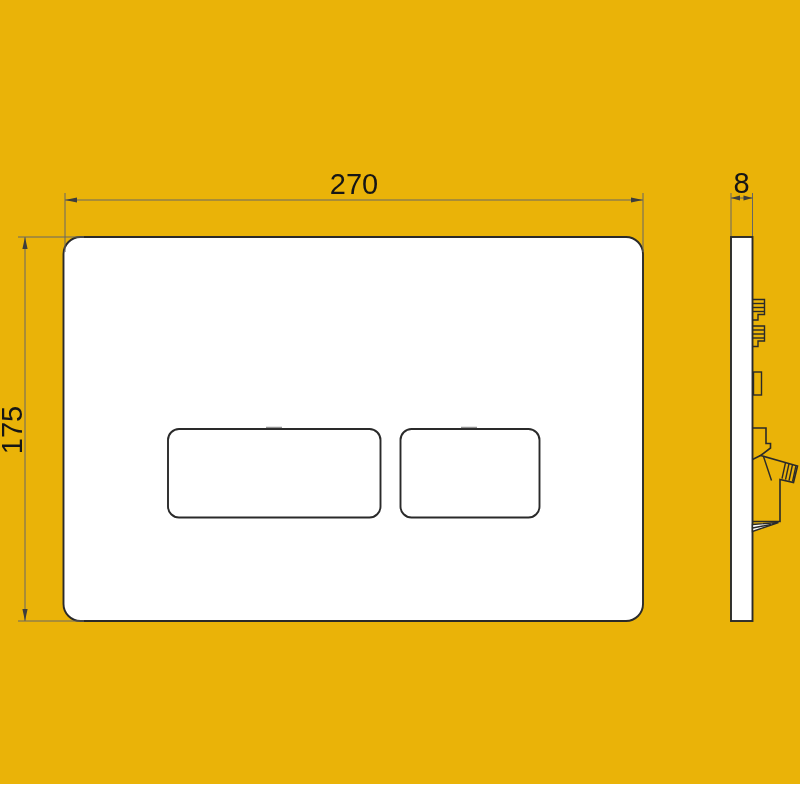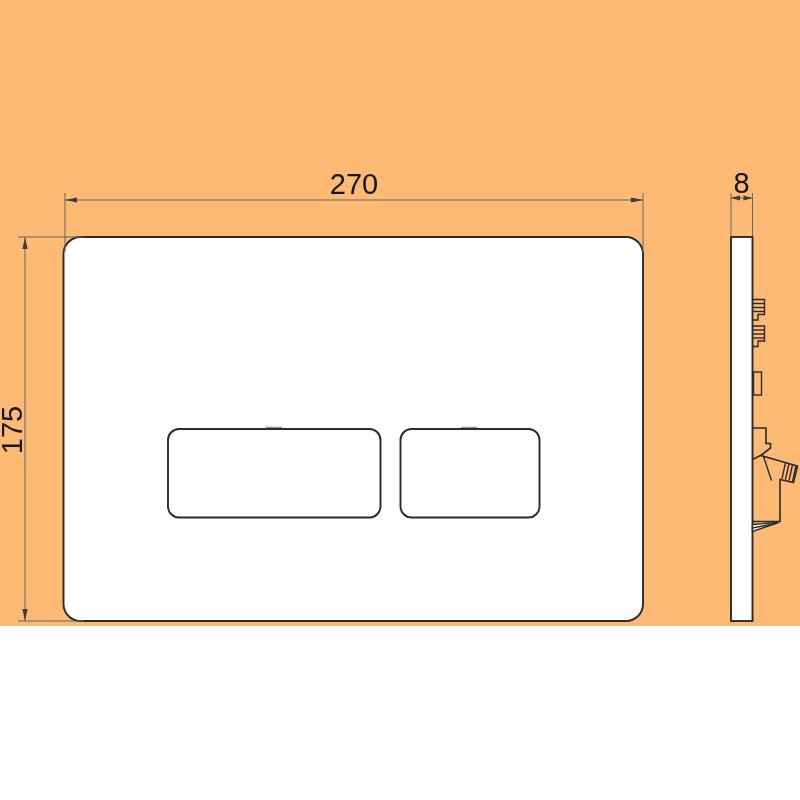--- a/index.html
+++ b/index.html
@@ -3,22 +3,22 @@
 <meta charset="utf-8">
 <style>
   html, body {
     margin: 0;
     padding: 0;
     background: #ffffff;
   }
   .canvas {
     position: relative;
     width: 800px;
-    height: 626px;
-    background: #fdba74;
+    height: 784px;
+    background: #eab308;
     font-family: "Liberation Sans", sans-serif;
     overflow: hidden;
   }
   svg { display: block; }
   .outline {
     fill: #ffffff;
     stroke: #2a2a2a;
     stroke-width: 1.9;
   }
   .clipline {

